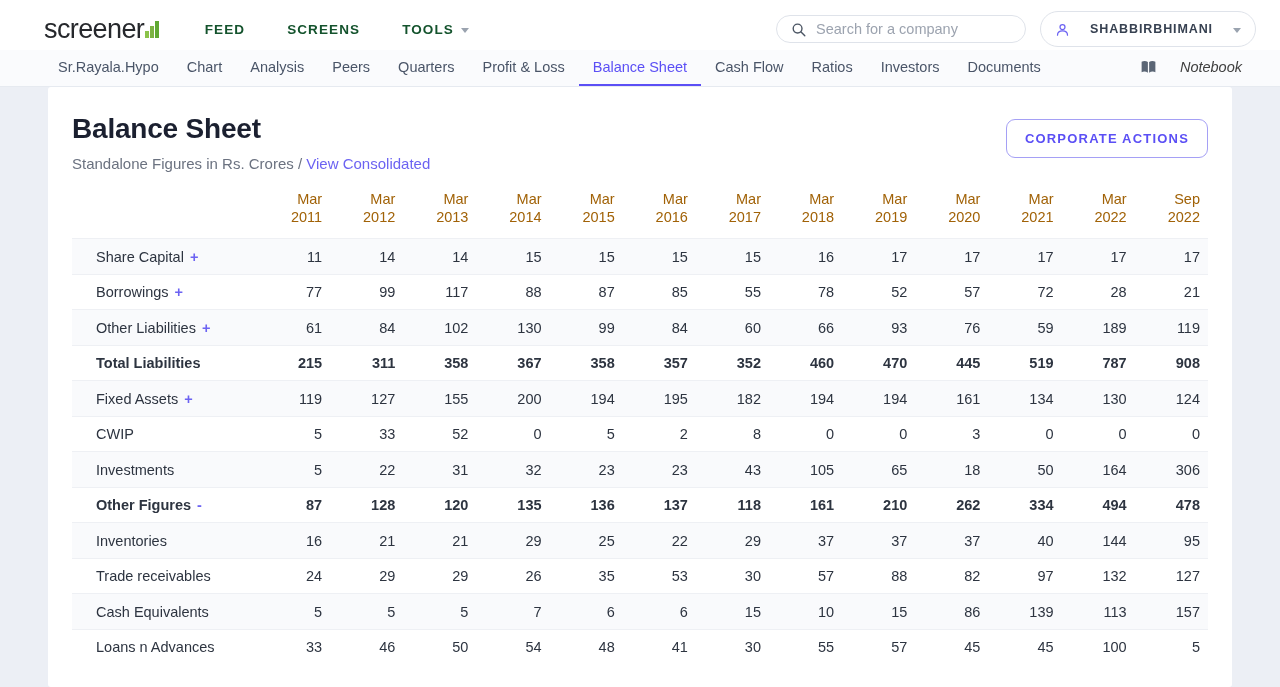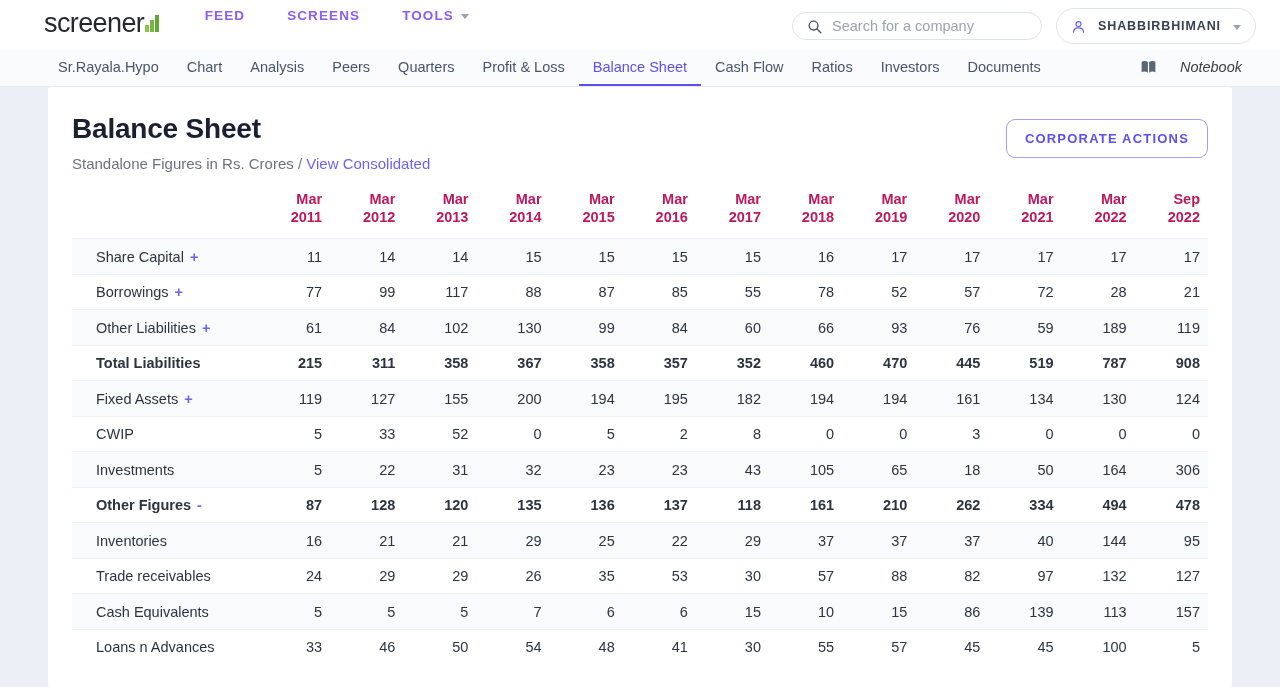--- a/index.html
+++ b/index.html
@@ -8,21 +8,21 @@
     font-family: "Liberation Sans", sans-serif;
     background: #eceff5;
     overflow: hidden;
   }
 
   
   .navbar {
     height: 50px;
     background: #ffffff;
     display: flex;
-    align-items: flex-start;
+    align-items: center;
     padding: 8px 24px 0 44px;
     position: relative;
     z-index: 5;
   }
   .logo {
     display: flex;
     align-items: baseline;
     font-size: 27px;
     letter-spacing: -0.6px;
     color: #26282c;
@@ -32,21 +32,21 @@
   }
   .logo-bars { display: inline-flex; align-items: flex-end; gap: 1.5px; margin-left: 1px; height: 17px; }
   .logo-bars i { display: block; width: 3.5px; background: #6ab04c; }
   .logo-bars i:nth-child(1) { height: 7px; background:#8bc34a; }
   .logo-bars i:nth-child(2) { height: 12px; background:#7cb342; }
   .logo-bars i:nth-child(3) { height: 17px; background:#5fa832; }
 
   .mainnav { display: flex; align-items: center; gap: 42px; }
   .mainnav a {
     font-size: 13.5px; font-weight: 700; letter-spacing: 1.1px;
-    color: #8b5cf6; text-decoration: none; text-transform: uppercase;
+    color: #14532d; text-decoration: none; text-transform: uppercase;
     display: flex; align-items: center; gap: 7px;
   }
   .caret {
     width: 0; height: 0; border-left: 4.5px solid transparent;
     border-right: 4.5px solid transparent; border-top: 5px solid #9aa3af;
     display:inline-block; position: relative; top: 1px;
   }
   .nav-right { margin-left: auto; display: flex; align-items: center; gap: 14px; }
 
   .searchbox {
@@ -54,21 +54,21 @@
     display: flex; align-items: center; padding: 0 14px; gap: 10px; background: #fff;
   }
   .searchbox input {
     border: none; outline: none; font-size: 14.5px; color: #374151;
     width: 100%; font-family: "Liberation Sans", sans-serif; background: transparent;
   }
   .searchbox input::placeholder { color: #9ca3af; }
 
   .userbox {
     height: 36px; border: 1px solid #dfe3ea; border-radius: 18px;
-    display: flex; align-items: center; padding: 0 14px; gap: 12px; background: #fff;
+    display: flex; align-items: center; padding: 0 14px; gap: 20px; background: #fff;
   }
   .userbox .uname {
     font-size: 12.5px; font-weight: 700; letter-spacing: 0.9px;
     color: #374151; text-transform: uppercase;
   }
 
   
   .subnav {
     height: 37px; background: #fafbfd;
     border-bottom: 1px solid #e6eaf0;
@@ -100,21 +100,21 @@
     border: 1px solid #a5a0f5; color: #5b4ff5; background: #fff;
     border-radius: 9px; padding: 11px 18px;
     font-size: 13px; font-weight: 700; letter-spacing: 1.2px;
     font-family: "Liberation Sans", sans-serif; cursor: pointer;
   }
 
   
   table.bs { width: 100%; border-collapse: collapse; margin-top: 18px; table-layout: fixed; }
   table.bs th, table.bs td { font-size: 14.5px; color: #2d3440; }
   table.bs thead th {
-    font-weight: 700; color: #be185d; text-align: right;
+    font-weight: 400; color: #a16207; text-align: right;
     padding: 0 8px 12px 8px; line-height: 1.25; vertical-align: bottom;
     font-size: 14.5px;
   }
   table.bs thead th .l2 { display: block; }
   table.bs thead th.lbl { text-align: left; }
   table.bs tbody tr { border-top: 1px solid #eef0f4; height: 35.5px; }
   table.bs tbody tr:nth-child(odd) { background: #f9fafc; }
   table.bs tbody td { padding: 0 8px; text-align: right; white-space: nowrap; }
   table.bs tbody td.lbl { text-align: left; padding-left: 24px; }
   table.bs tbody tr.strong td { font-weight: 700; }

